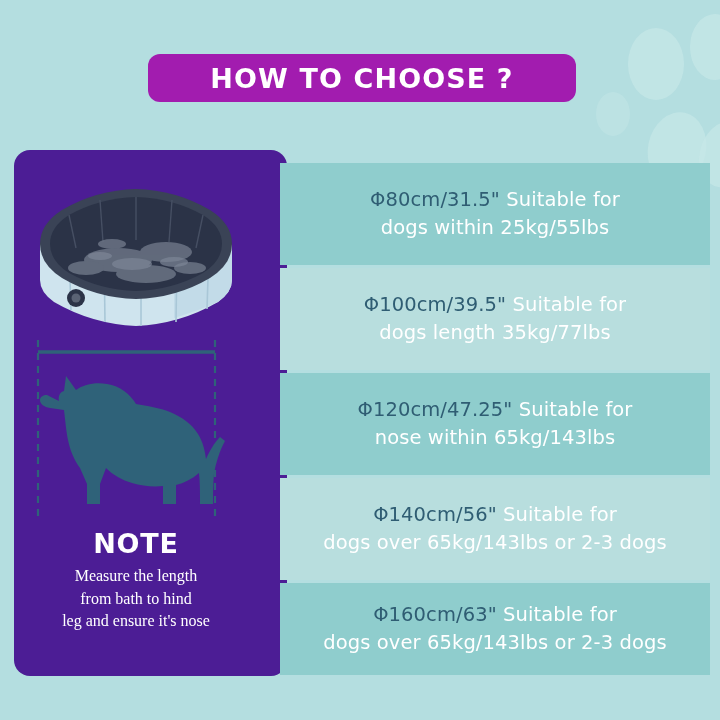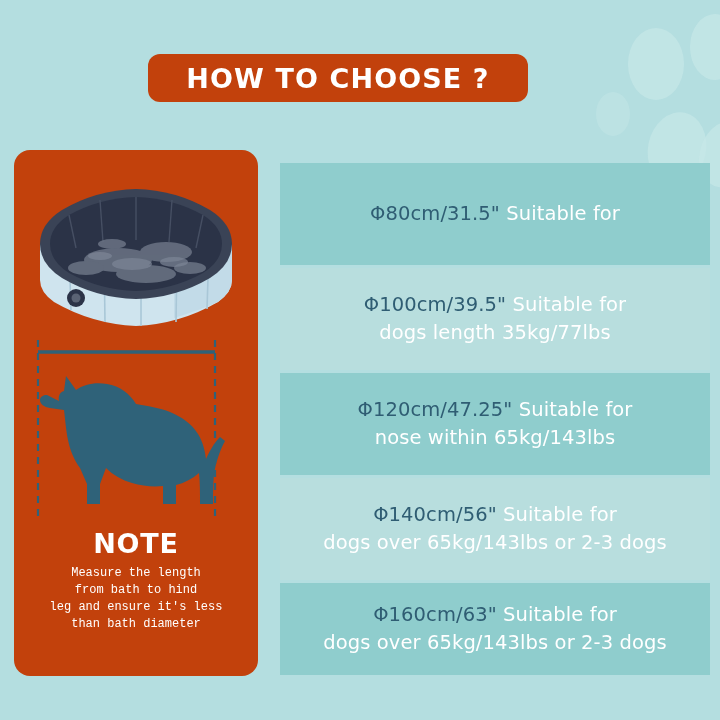--- a/index.html
+++ b/index.html
@@ -33,23 +33,23 @@
     background: #c5e7e7;
     border-radius: 50%;
     opacity: 0.75;
   }
 
   
   #header-banner {
     position: absolute;
     left: 148px;
     top: 54px;
-    width: 380px;
+    width: 428px;
     height: 48px;
-    background: #c2410c;
+    background: #a21caf;
     border-radius: 12px;
     display: flex;
     align-items: center;
     justify-content: center;
   }
   #header-title {
     color: #ffffff;
     font-size: 27px;
     font-weight: bold;
     letter-spacing: 1.1px;
@@ -57,23 +57,24 @@
     white-space: nowrap;
   }
 
   
   #left-panel {
     position: absolute;
     left: 14px;
     top: 150px;
     width: 244px;
     height: 526px;
-    background: #c2410c;
+    background: #4c1d95;
     border-radius: 16px;
     overflow: hidden;
+    padding-left: 29px;
   }
 
   
   #pool-figure {
     position: absolute;
     left: 0;
     top: 2px;
     width: 244px;
     height: 186px;
   }
@@ -99,23 +100,23 @@
   }
   #note-title {
     color: #ffffff;
     font-size: 27px;
     font-weight: bold;
     letter-spacing: 0.8px;
     margin-bottom: 6px;
   }
   #note-body {
     color: #ffffff;
-    font-size: 12px;
+    font-size: 16px;
     line-height: 1.42;
-    font-family: Liberation Mono, monospace;
+    font-family: Liberation Serif, serif;
   }
   #note-body div { white-space: nowrap; }
 
   
   #size-list {
     position: absolute;
     left: 280px;
     top: 163px;
     width: 430px;
     height: 512px;
@@ -256,31 +257,31 @@
                  C26 59 29 57 33 57
                  L45 63 Z" fill="#2f6279"></path>
       </svg>
     </div>
 
     <div id="note-block">
       <div id="note-title">NOTE</div>
       <div id="note-body">
         <div>Measure the length</div>
         <div>from bath to hind</div>
-        <div>leg and ensure it's less</div>
-        <div>than bath diameter</div>
+        <div>leg and ensure it's nose</div>
       </div>
     </div>
   </div>
 
   <div id="size-list">
 
     <div class="size-row shaded" style="top:0px;height:102px;">
       <div class="size-text">
         <span class="size-dim">Φ80cm/31.5"</span><span> Suitable for</span><br>
+        <span>dogs within 25kg/55lbs</span>
       </div>
     </div>
 
     <div class="size-row plain" style="top:105px;height:102px;">
       <div class="size-text">
         <span class="size-dim">Φ100cm/39.5"</span><span> Suitable for</span><br>
         <span>dogs length 35kg/77lbs</span>
       </div>
     </div>
 

